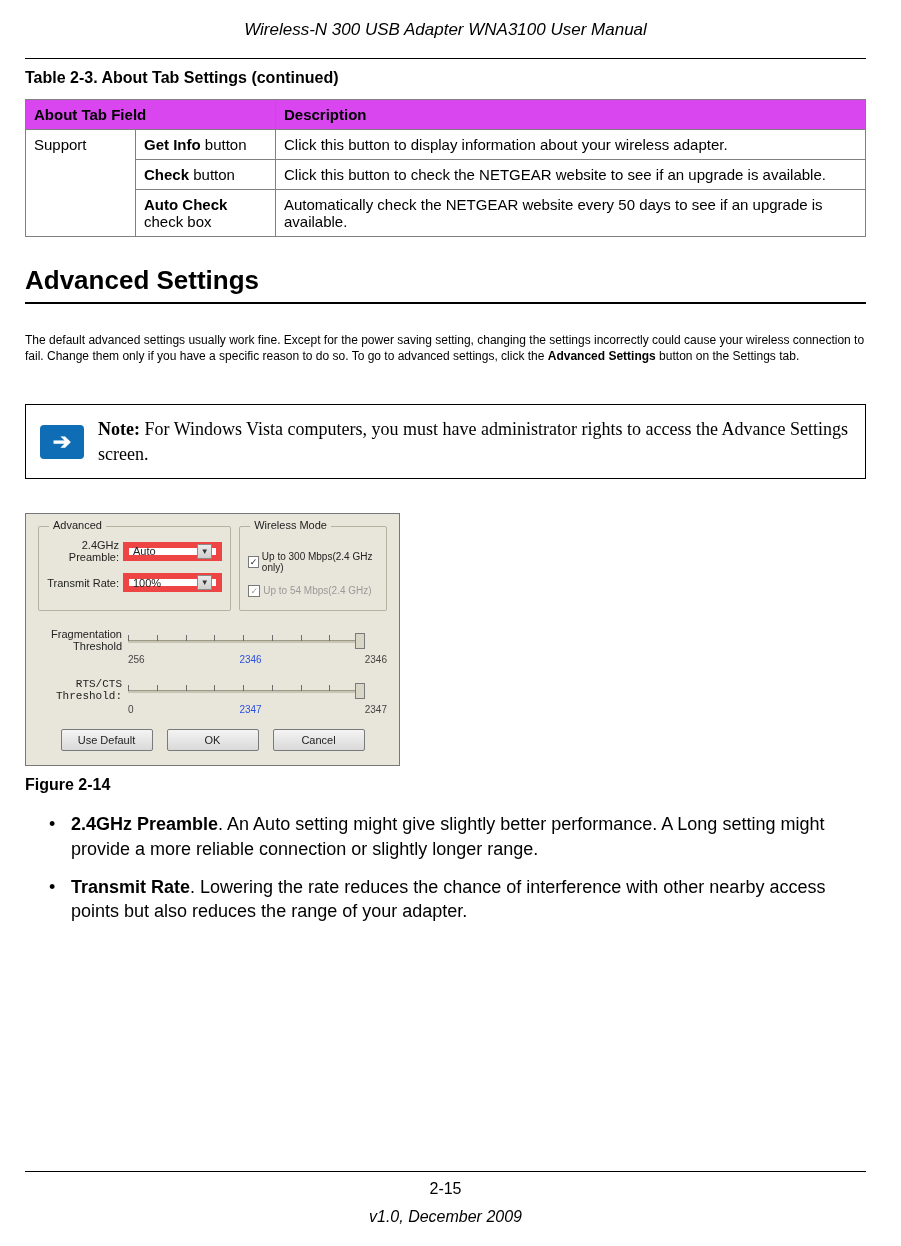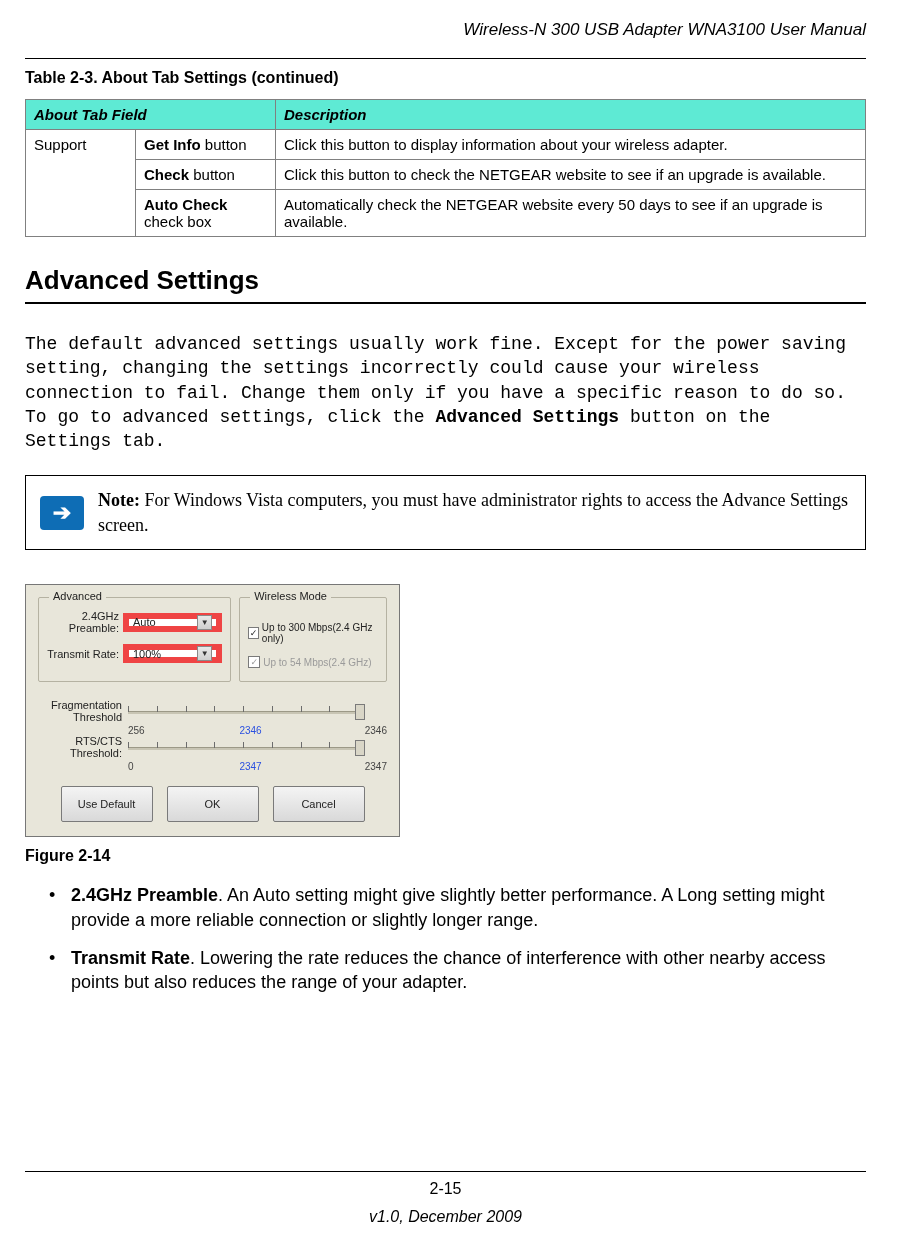--- a/index.html
+++ b/index.html
@@ -6,21 +6,21 @@
     body {
       width: 901px;
       height: 1246px;
       font-family: Arial, Helvetica, sans-serif;
       color: #000;
       background: #fff;
       position: relative;
       padding: 20px 35px 0 25px;
     }
     .header-title {
-      text-align: right;
+      text-align: center;
       font-style: italic;
       font-size: 17px;
       margin-bottom: 18px;
     }
     .top-rule { border-top: 1.5px solid #000; margin-bottom: 10px; }
     .table-caption {
       font-family: Arial, sans-serif;
       font-weight: bold;
       font-size: 16px;
       margin-bottom: 12px;
@@ -32,36 +32,35 @@
       font-size: 15px;
       margin-bottom: 28px;
     }
     table.about th, table.about td {
       border: 1px solid #808080;
       padding: 6px 8px;
       text-align: left;
       vertical-align: top;
     }
     table.about th {
-      background: #5eead4;
+      background: #d946ef;
       font-weight: bold;
-      font-style: italic;
     }
     h2.section {
       font-family: Arial, sans-serif;
       font-weight: bold;
       font-size: 26px;
       margin-bottom: 6px;
     }
     .section-rule { border-top: 2px solid #000; margin-bottom: 28px; }
     p.body {
-      font-family: Liberation Mono, monospace;
-      font-size: 18px;
+      font-family: Liberation Sans, sans-serif;
+      font-size: 12px;
       line-height: 1.35;
-      margin-bottom: 22px;
+      margin-bottom: 40px;
     }
     .note-wrap {
       border: 1px solid #000;
       display: flex;
       width: 100%;
       margin-bottom: 34px;
     }
     .note-icon-cell {
       width: 72px;
       display: flex;
@@ -124,21 +123,21 @@
     .track { position:relative; height:18px; }
     .rail { position:absolute; top:8px; left:0; right:28px; height:3px; background:#c8c5b4; border-top:1px solid #9c9987; }
     .ticks { position:absolute; top:3px; left:0; right:28px; display:flex; justify-content:space-between; }
     .tick { width:1px; height:6px; background:#6c6c6c; }
     .thumb { position:absolute; width:10px; height:16px; background:#d9d6c7; border:1px solid #7a7a7a; top:1px; }
     .scale { display:flex; font-size:10px; color:#2a50e0; margin-left:90px; }
     .scale span:nth-child(2){ flex:1; text-align:center; }
     .scale span:nth-child(3){ width:34px; text-align:right; color:#444;}
     .scale span:nth-child(1){ color:#444; width:20px;}
     .btn-row { display:flex; justify-content:center; gap:14px; margin-top:14px;}
-    .btn { width:92px; height:36px; border:1px solid #7a7a7a; background:linear-gradient(#f4f4f4,#d9d9d9); font-size:11px; display:flex; align-items:center; justify-content:center; border-radius:2px;}
+    .btn { width:92px; height:22px; border:1px solid #7a7a7a; background:linear-gradient(#f4f4f4,#d9d9d9); font-size:11px; display:flex; align-items:center; justify-content:center; border-radius:2px;}
     .fig-caption {
       font-family: Arial, sans-serif;
       font-weight: bold;
       font-size: 16px;
       margin-top: 10px;
       margin-bottom: 18px;
     }
     ul.body-list {
       font-family: Liberation Sans, sans-serif;
       font-size: 18px;
@@ -269,21 +268,21 @@
             </div>
           <div class="thumb" style="right:22px"></div>
         </div>
       </div>
     </div>
     <div class="scale">
       <span>256</span>
         <span>2346</span>
         <span>2346</span>
     </div>
-    <div class="slider-row" style="margin-top:0;">
+    <div class="slider-row" style="margin-top:14px;font-family:Liberation Mono, monospace;">
       <div class="slider-lbl">RTS/CTS Threshold:</div>
       <div class="track-wrap">
         <div class="track">
           <div class="rail"></div>
           <div class="ticks">
               <span class="tick"></span>
               <span class="tick"></span>
               <span class="tick"></span>
               <span class="tick"></span>
               <span class="tick"></span>

